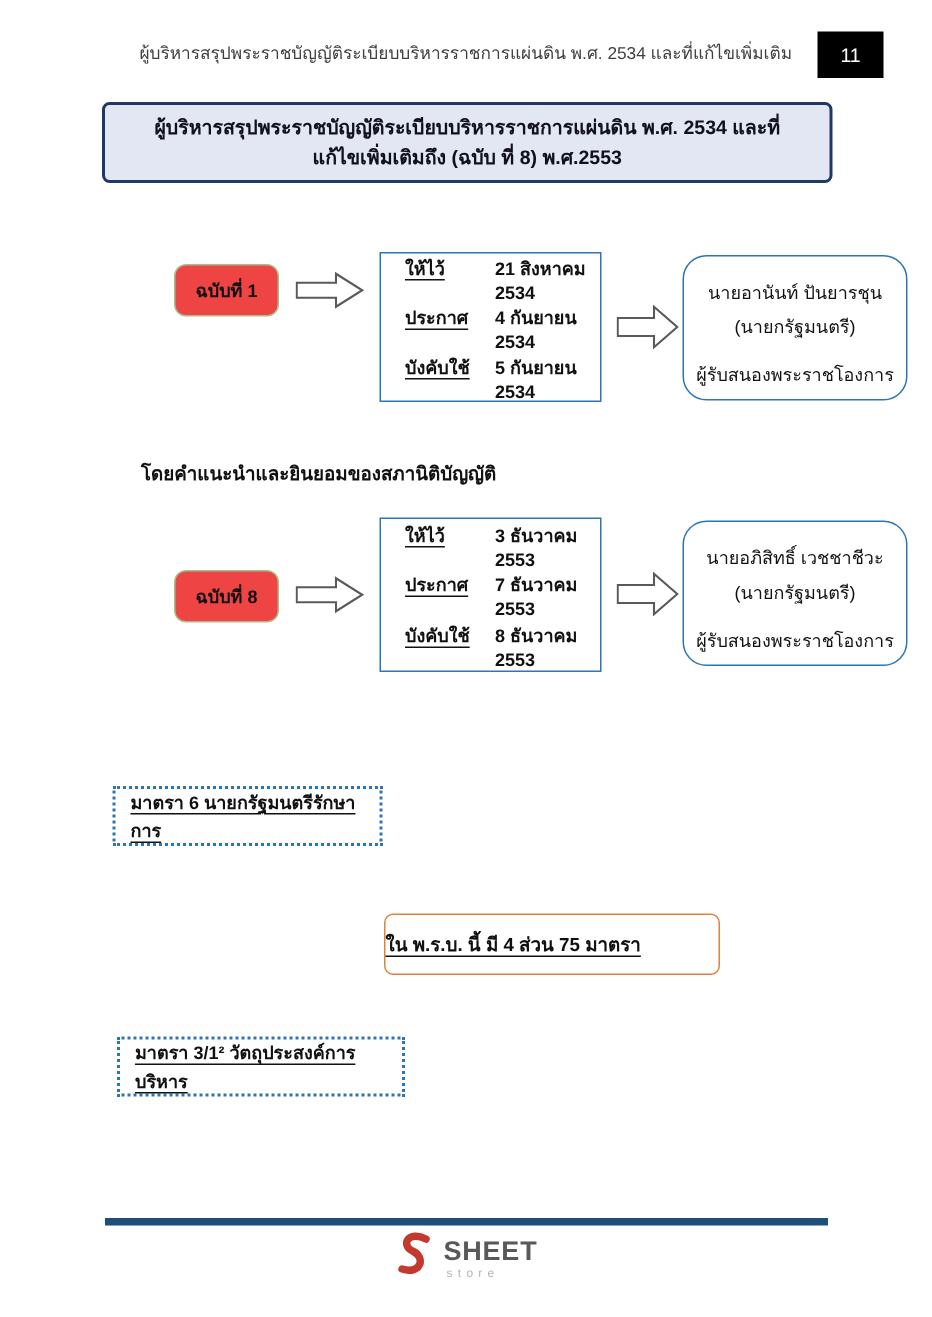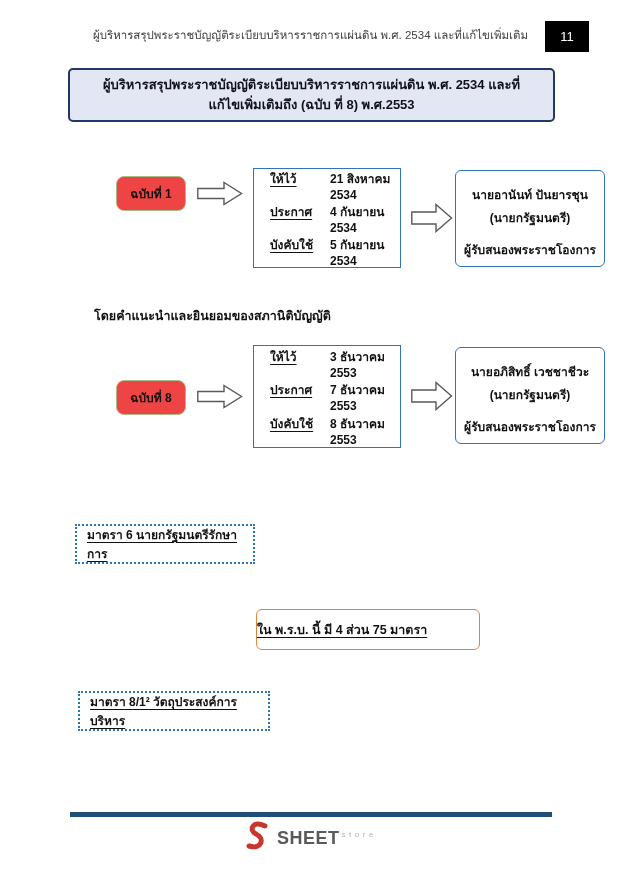--- a/index.html
+++ b/index.html
@@ -20,39 +20,39 @@
     padding:0 28px;box-sizing:border-box;text-align:center;font-weight:bold;font-size:13px;line-height:1.55;color:#101020;}
   
   .edlabel{width:68px;height:33px;border:1.6px solid #a9bd8b;border-radius:8px;background:#ef4444;
     display:flex;align-items:center;justify-content:center;font-weight:bold;font-size:12px;}
   
   .datebox{width:148px;border:1.6px solid #2e75b6;background:#fff;box-sizing:border-box;
     display:flex;flex-direction:column;justify-content:space-evenly;padding-left:16px;}
   .dateline{display:flex;align-items:baseline;font-weight:bold;font-size:12px;}
   .datekey{min-width:50px;text-decoration:underline;text-underline-offset:3px;margin-right:10px;}
   
-  .signerbox{width:150px;height:97px;border:1.6px solid #2e75b6;border-radius:6px;background:#fff;
+  .signerbox{width:150px;height:97px;border:1.6px solid #2e75b6;border-radius:16px;background:#fff;
     box-sizing:border-box;display:flex;flex-direction:column;align-items:center;text-align:center;
-    font-weight:bold;font-size:12px;padding-top:14px;}
+    font-weight:normal;font-size:12px;padding-top:14px;}
   .signer-title{margin-top:4px;}
   .signer-role{margin-top:13px;}
   
   .note{font-weight:bold;font-size:12.5px;color:#111;}
   
   .dashedbox{border:2px dotted #2e75b6;background:#fff;display:flex;align-items:center;justify-content:center;
     font-weight:bold;font-size:12px;box-sizing:border-box;padding:0 10px;}
   .dashedbox span{text-decoration:underline;text-underline-offset:3px;}
   
   .orangebox{border:1.8px solid #e0813f;border-radius:6px;background:#fff;display:flex;align-items:center;justify-content:flex-start;
     font-weight:bold;font-size:12.5px;box-sizing:border-box;}
   .orangebox span{text-decoration:underline;text-underline-offset:3px;}
   
   .divider{top:812px;left:70px;width:482px;height:5px;background:#1f4e79;}
   .logo{top:820px;left:0;width:621px;display:flex;align-items:center;justify-content:center;gap:7px;}
-  .logotext{display:flex;flex-direction:row;line-height:1;}
+  .logotext{display:flex;flex-direction:column;line-height:1;}
   .brand{font-size:18px;font-weight:800;color:#58595b;letter-spacing:.5px;}
   .brandsub{font-size:8px;letter-spacing:3.5px;color:#b5b5b5;margin-top:2px;padding-left:2px;}
   .arrow svg{display:block;}
 </style>
 </head>
 <body>
 
 <div id="page">
 
   <div class="abs hdr">ผู้บริหารสรุปพระราชบัญญัติระเบียบบริหารราชการแผ่นดิน พ.ศ. 2534 และที่แก้ไขเพิ่มเติม</div>
@@ -143,21 +143,21 @@
 
   <div class="abs dashedbox" style="top:524px;left:75px;width:180px;height:40px;">
     <span>มาตรา 6 นายกรัฐมนตรีรักษาการ</span>
   </div>
 
   <div class="abs orangebox" style="top:609px;left:256px;width:224px;height:41px;">
     <span>ใน พ.ร.บ. นี้ มี 4 ส่วน 75 มาตรา</span>
   </div>
 
   <div class="abs dashedbox" style="top:691px;left:78px;width:192px;height:40px;">
-    <span>มาตรา 8/1² วัตถุประสงค์การบริหาร</span>
+    <span>มาตรา 3/1² วัตถุประสงค์การบริหาร</span>
   </div>
 
   <div class="abs divider"></div>
 
   <div class="abs logo">
     <span>
       <svg width="26" height="32" viewBox="0 0 26 32">
         <path d="M21,6 C9,0 4,10 12,14 C21,18 18,30 5,26" fill="none" stroke="#c5382d" stroke-width="5" stroke-linecap="round"></path>
       </svg>
     </span>

